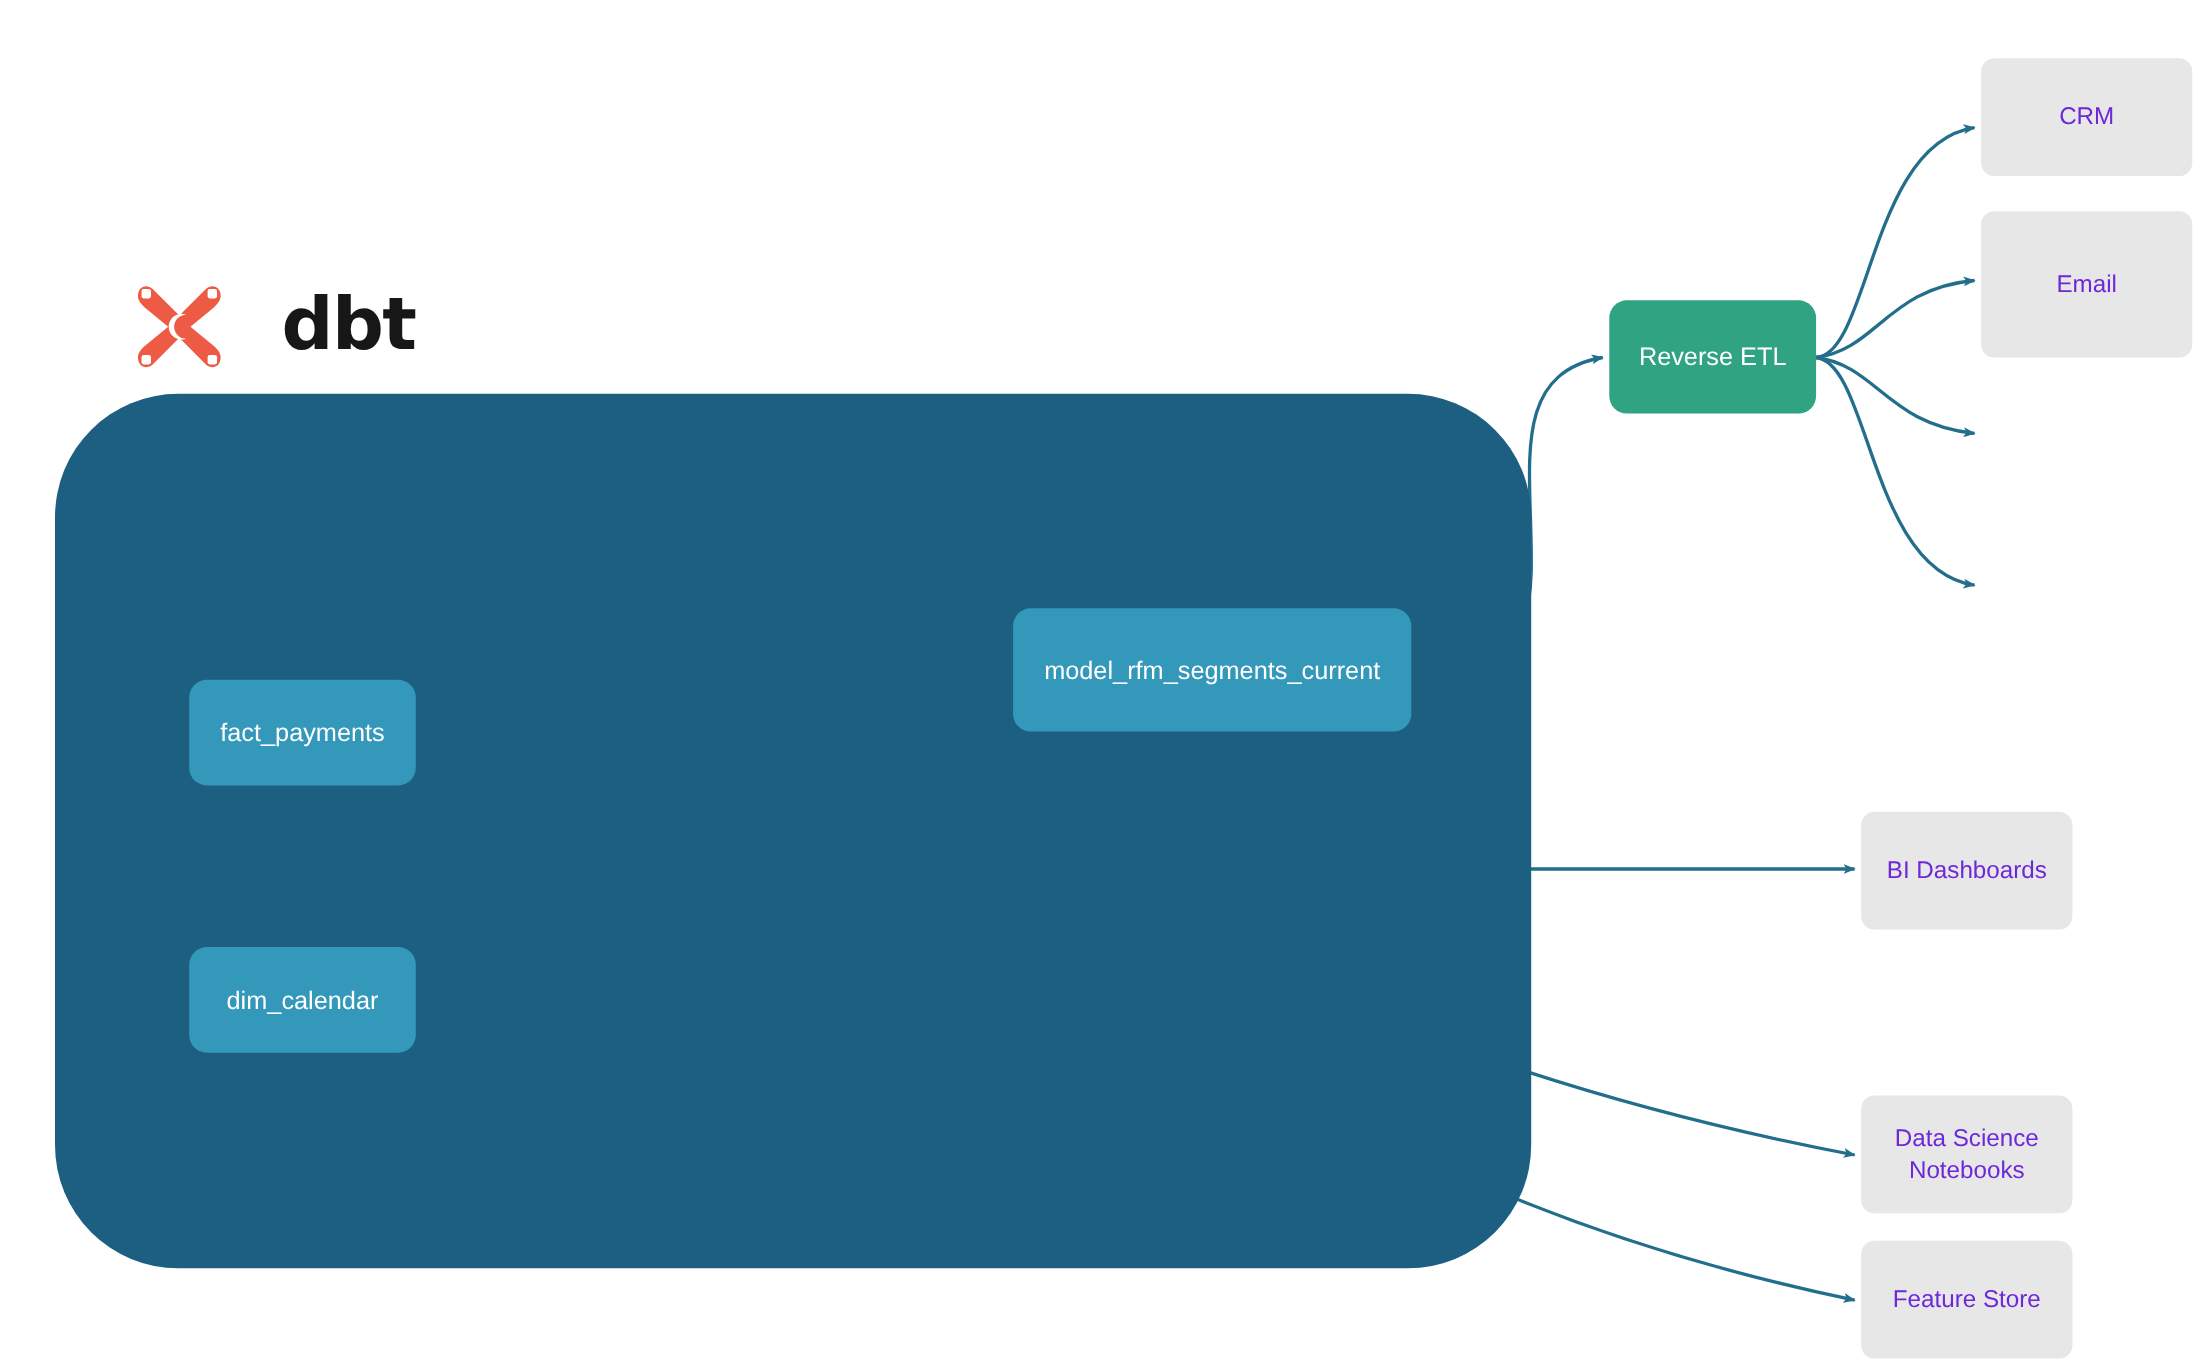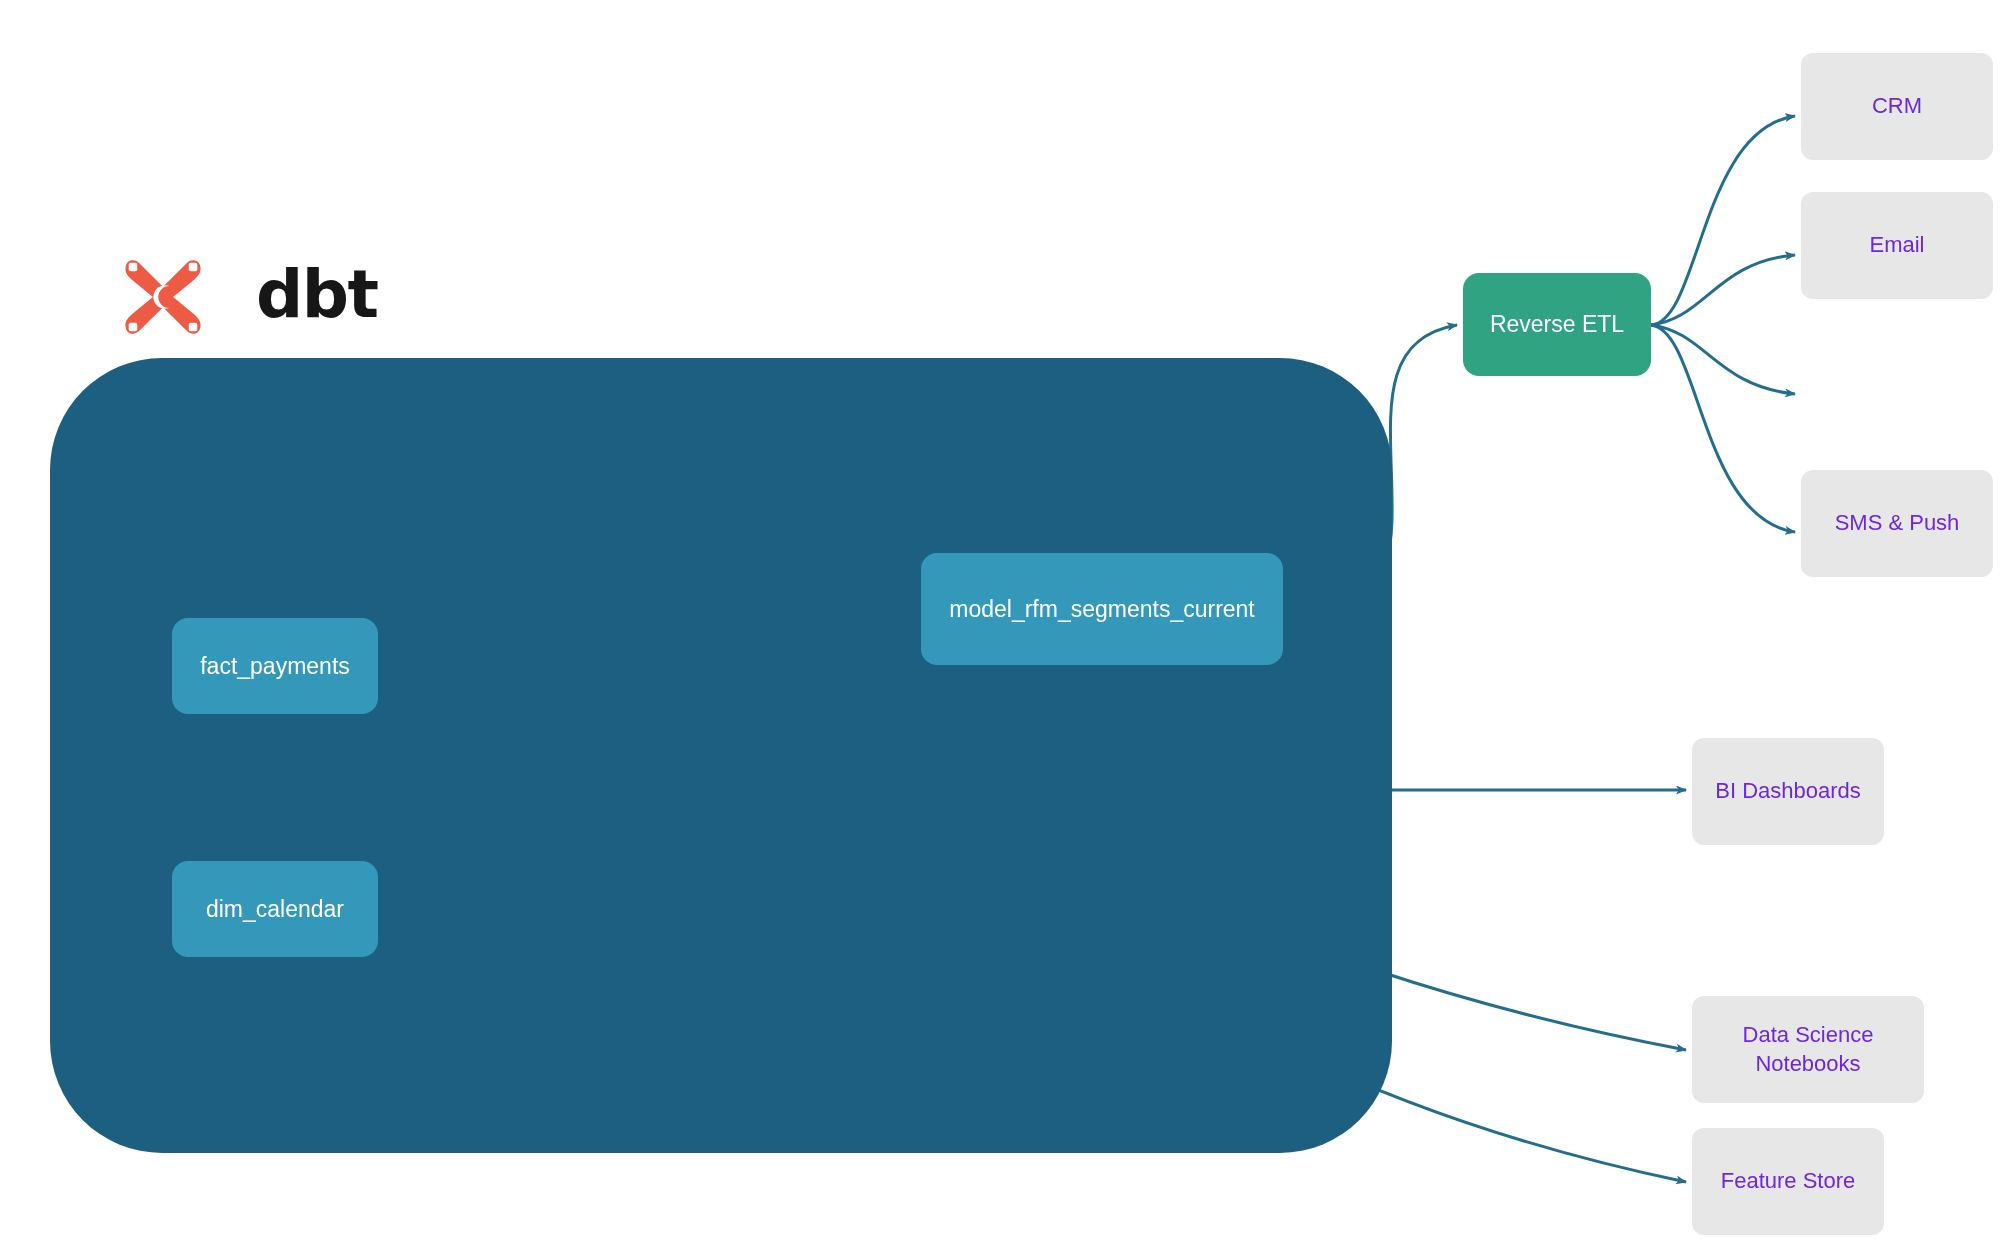--- a/index.html
+++ b/index.html
@@ -98,26 +98,26 @@
     line-height: 1.3;
   }
 
   #node-fact-payments   { left: 172px;  top: 618px;  width: 206px; height: 96px; }
   #node-dim-calendar    { left: 172px;  top: 861px;  width: 206px; height: 96px; }
   #node-hist            { left: 474px;  top: 734px;  width: 340px; height: 112px; }
   #node-current         { left: 921px;  top: 553px;  width: 362px; height: 112px; }
   #node-reverse-etl     { left: 1463px; top: 273px;  width: 188px; height: 103px; }
 
   #node-crm             { left: 1801px; top: 53px;   width: 192px; height: 107px; }
-  #node-email           { left: 1801px; top: 192px;  width: 192px; height: 107px; }
+  #node-email           { left: 1801px; top: 192px;  width: 192px; height: 133px; }
   #node-advertising     { left: 1801px; top: 331px;  width: 192px; height: 107px; }
   #node-sms-push        { left: 1801px; top: 470px;  width: 192px; height: 107px; }
 
   #node-bi              { left: 1692px; top: 738px;  width: 192px; height: 107px; }
-  #node-ds-notebooks    { left: 1692px; top: 996px;  width: 232px; height: 107px; }
+  #node-ds-notebooks    { left: 1692px; top: 996px;  width: 192px; height: 107px; }
   #node-feature-store   { left: 1692px; top: 1128px; width: 192px; height: 107px; }
 
   .node-gray span { display: block; }
 </style>
 </head>
 <body>
 
 <div id="stage">
 
   <svg id="edges" viewBox="0 0 2000 1246">
@@ -189,23 +189,20 @@
 
   <div class="node node-gray" id="node-crm">
     <span>CRM</span>
   </div>
 
   <div class="node node-gray" id="node-email">
     <span>Email</span>
   </div>
 
 
-  <div class="node node-gray" id="node-sms-push">
-    <span>SMS &amp; Push</span>
-  </div>
 
   <div class="node node-gray" id="node-bi">
     <span>BI Dashboards</span>
   </div>
 
   <div class="node node-gray" id="node-ds-notebooks">
     <div>
       <span>Data Science</span>
       <span>Notebooks</span>
     </div>

